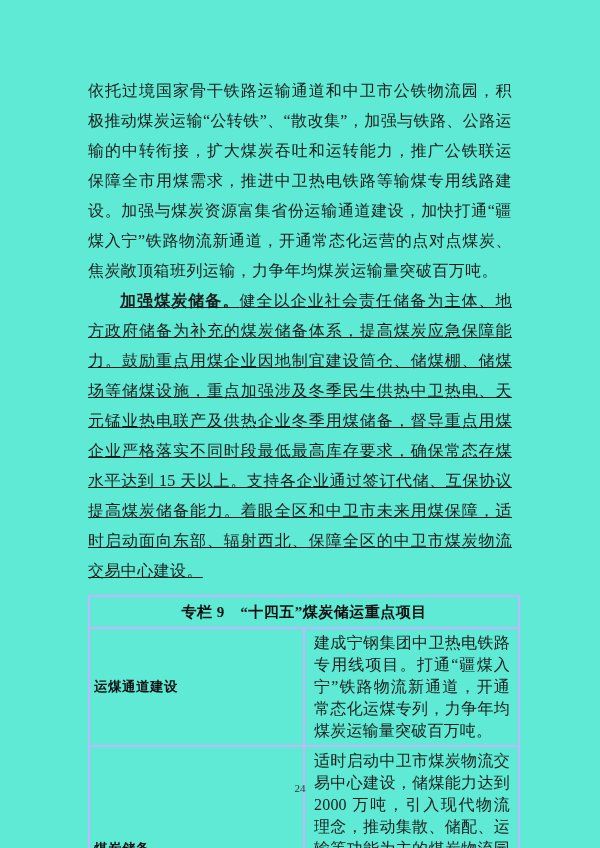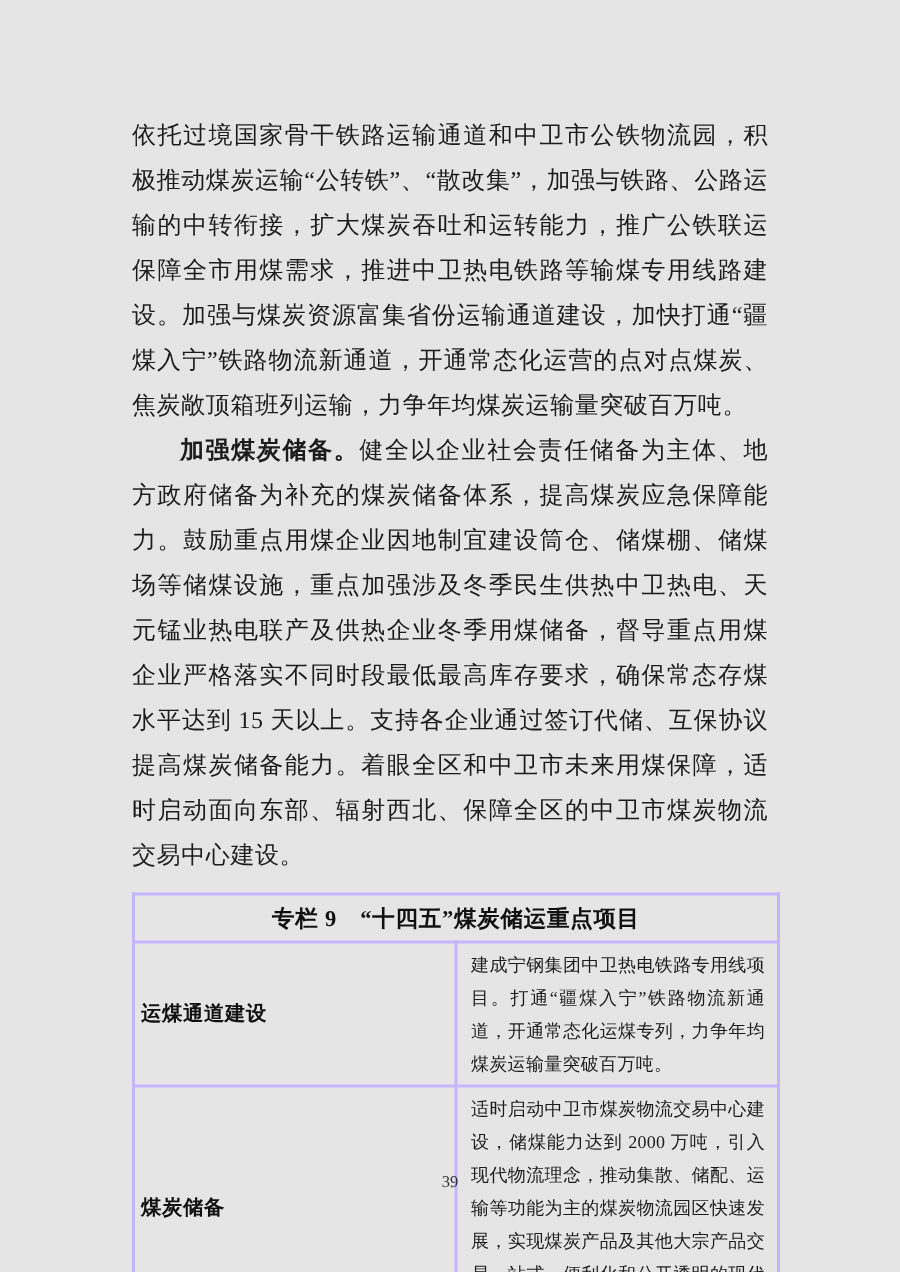--- a/index.html
+++ b/index.html
@@ -4,21 +4,21 @@
 <style>
   html, body {
     margin: 0;
     padding: 0;
     background: #ffffff;
   }
   .page {
     position: relative;
     width: 600px;
     height: 848px;
-    background: #e5e5e5;
+    background: #5eead4;
     font-family: "Liberation Serif", "DejaVu Serif", serif;
     color: #1c1c1c;
     overflow: hidden;
   }
   .content {
     position: absolute;
     left: 88px;
     top: 76px;
     width: 432px;
   }
@@ -27,20 +27,21 @@
     margin: 0;
     font-size: 16px;
     line-height: 30px;
     letter-spacing: 0.4px;
     text-align: justify;
     text-justify: inter-ideograph;
     color: #1c1c1c;
   }
   .para.indent {
     text-indent: 2em;
+    text-decoration: underline;
   }
   .para b {
     font-weight: bold;
   }
   table.box-table {
     margin-top: 9px;
     width: 432px;
     border-collapse: collapse;
     table-layout: fixed;
   }
@@ -60,21 +61,21 @@
   td.label {
     width: 93px;
     text-align: left;
     font-weight: bold;
     font-size: 13.5px;
     letter-spacing: 0.5px;
     padding: 2px 4px;
     color: #111;
   }
   td.cell {
-    font-size: 12px;
+    font-size: 16px;
     line-height: 22px;
     letter-spacing: 0.2px;
     text-align: justify;
     text-justify: inter-ideograph;
     padding: 3px 8px 3px 9px;
     color: #1c1c1c;
   }
   .page-number {
     position: absolute;
     left: 0;
@@ -107,14 +108,14 @@
         </tr>
         <tr>
           <td class="label">煤炭储备</td>
           <td class="cell">适时启动中卫市煤炭物流交易中心建设，储煤能力达到 2000 万吨，引入现代物流理念，推动集散、储配、运输等功能为主的煤炭物流园区快速发展，实现煤炭产品及其他大宗产品交易一站式、便利化和公开透明的现代化市场交易。</td>
         </tr>
       </tbody>
     </table>
 
   </div>
 
-  <div class="page-number">39</div>
+  <div class="page-number">24</div>
 </div>
 
 </body></html>

